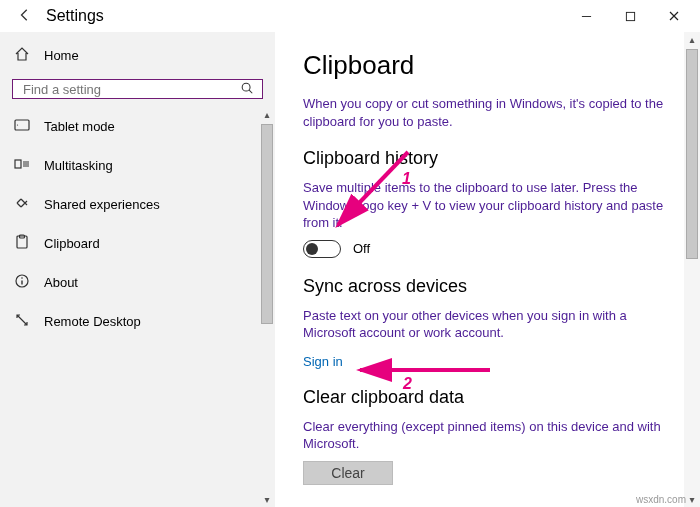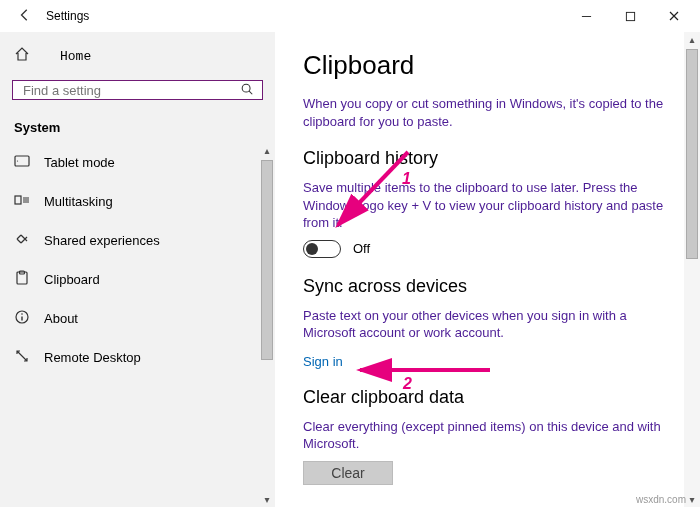--- a/index.html
+++ b/index.html
@@ -11,34 +11,34 @@
     overflow: hidden; position: relative;
   }
   .window { display: flex; flex-direction: column; width: 100%; height: 100%; }
   
   .titlebar {
     height: 32px; display: flex; align-items: center; padding: 0 4px;
   }
   .titlebar .back {
     width: 40px; text-align: left; font-size: 18px; color: #333; padding-left: 14px;
   }
-  .titlebar .title { font-size: 12px; color: #000; padding-left: 2px; }
+  .titlebar .title { font-size: 16px; color: #000; padding-left: 2px; }
   .titlebar .spacer { flex: 1; }
   .titlebar .ctrl {
     width: 44px; height: 28px; display: flex; align-items: center; justify-content: center;
     font-size: 14px; color: #222;
   }
   
   .body { display: flex; flex: 1; min-height: 0; }
   .sidebar {
     width: 275px; background: #f2f2f2; display: flex; flex-direction: column;
     padding-top: 6px;
   }
   .home-row {
-    display: flex; align-items: center; gap: 30px; padding: 8px 14px; font-size: 13px; font-family: Liberation Mono, monospace;
+    display: flex; align-items: center; gap: 14px; padding: 8px 14px; font-size: 13px;
   }
   .home-row svg { width: 16px; height: 16px; }
   .search-wrap { padding: 6px 12px 8px; }
   .search {
     display: flex; align-items: center; border: 1px solid #701a75; background: #fff;
     height: 20px; padding: 0 8px;
   }
   .search input {
     flex: 1; border: none; outline: none; font-size: 13px; color: #555; background: transparent;
   }
@@ -141,21 +141,20 @@
         <div class="search">
           <input type="text" placeholder="Find a setting" style="">
           <span class="sicon">
             <svg viewBox="0 0 16 16" width="14" height="14">
                 <circle cx="7" cy="7" r="4.5" fill="none" stroke="#333" stroke-width="1.2"></circle>
                 <path d="M10.5 10.5 L14 14" stroke="#333" stroke-width="1.2"></path>
               </svg>
           </span>
         </div>
       </div>
-      <div class="section-label">System</div>
 
       <div class="nav">
         <div class="nav-inner">
           <div class="nav-item">
             <span><svg viewBox="0 0 16 16">
                   <rect x="1" y="3" width="14" height="10" rx="1" fill="none" stroke="#333" stroke-width="1.2"></rect>
                   <circle cx="3.5" cy="8" r="0.6" fill="#333"></circle>
                 </svg></span>
             <span>Tablet mode</span>
           </div>

